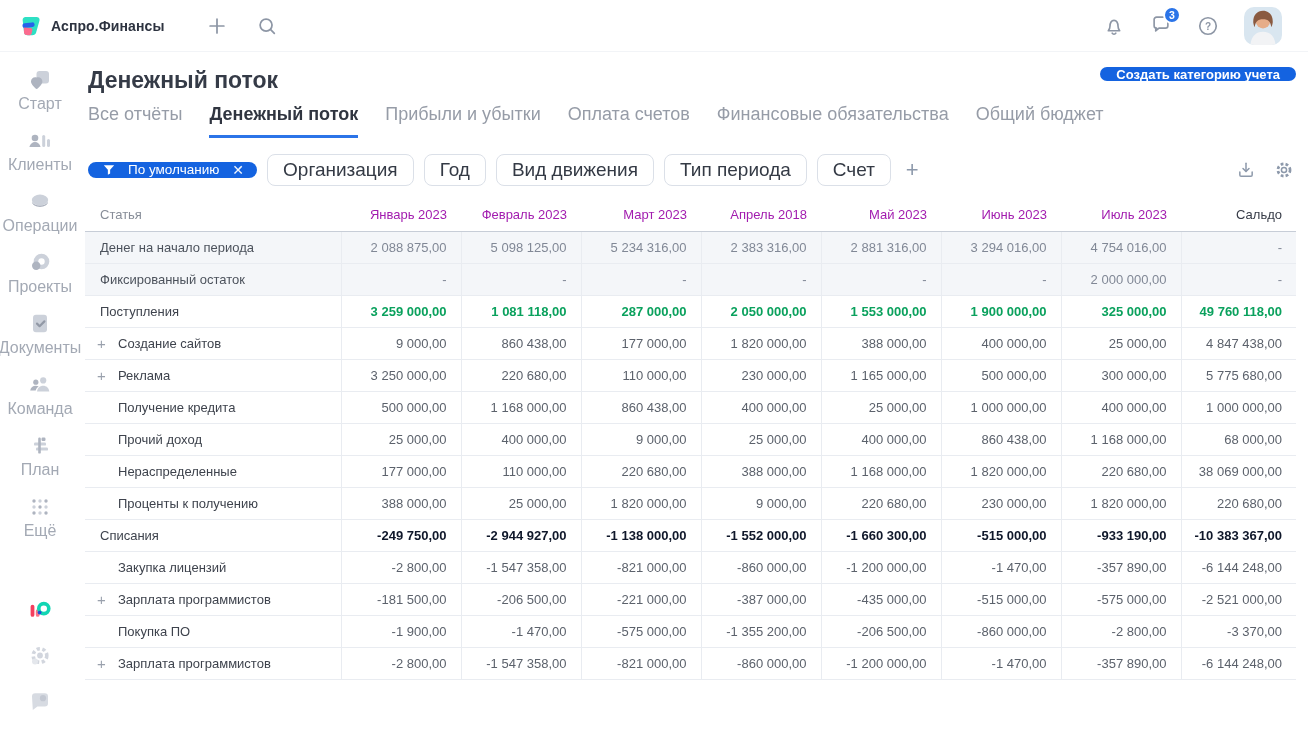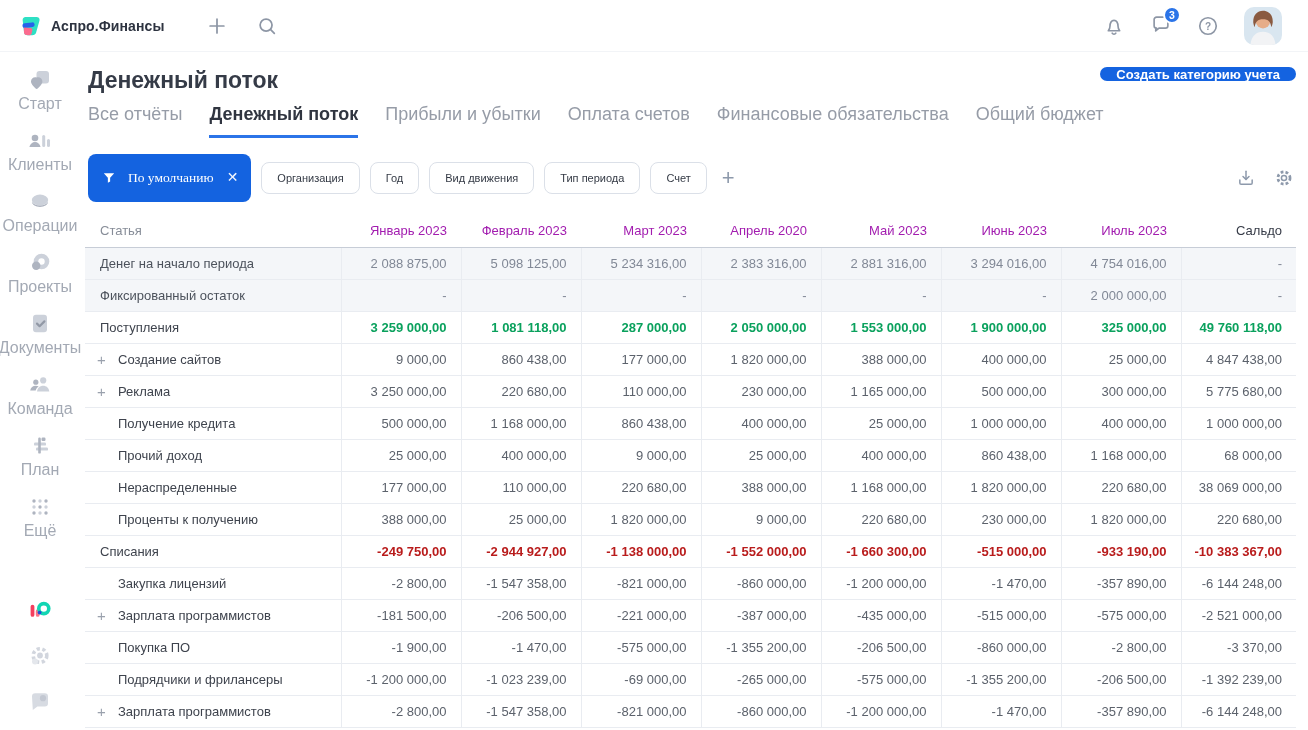--- a/index.html
+++ b/index.html
@@ -42,43 +42,43 @@
   .tab.active{color:#303540;font-weight:600;border-bottom-color:#2b74e8;}
 
   
   .subtabs{background:#edf0f5;display:flex;align-items:center;gap:36px;padding:0 12px 0 10px;height:37px;font-size:13.5px;}
   .subtab{display:flex;align-items:center;gap:9px;cursor:pointer;color:#949ca8;}
   .subtab.active{color:#1f6de6;font-weight:500;}
   .subtab svg{width:18px;height:18px;}
 
   
   .toolbar{display:flex;align-items:center;gap:10px;padding:16px 14px 12px 8px;}
-  .filter-pill{background:#1463e0;color:#fff;height:48px;border-radius:8px;display:flex;align-items:center;padding:0 13px;gap:11px;font-size:13.5px;cursor:pointer;font-family:Liberation Serif, serif;}
+  .filter-pill{background:#1463e0;color:#fff;height:16px;border-radius:8px;display:flex;align-items:center;padding:0 13px;gap:11px;font-size:13.5px;cursor:pointer;}
   .filter-pill svg{width:16px;height:16px;}
   .pill-close{font-size:14px;cursor:pointer;opacity:.95;padding-left:2px;}
-  .chip{background:#fff;border:1px solid #dbe0e8;border-radius:8px;height:32px;padding:0 15px;font-size:11px;color:#343a45;cursor:pointer;font-family:inherit;}
+  .chip{background:#fff;border:1px solid #dbe0e8;border-radius:8px;height:32px;padding:0 15px;font-size:19px;color:#343a45;cursor:pointer;font-family:inherit;}
   .add-filter{color:#8d99ab;font-size:22px;font-weight:300;margin-left:5px;cursor:pointer;line-height:1;}
   .toolbar-right{margin-left:auto;display:flex;align-items:center;gap:18px;}
   .toolbar-right .tb-icon{width:20px;height:20px;}
 
   
   .table-wrap{padding:0 12px 0 5px;overflow:hidden;flex:1;}
   table{width:100%;border-collapse:collapse;table-layout:fixed;font-size:13px;}
   thead th{font-weight:400;height:31px;border-bottom:1px solid #c7cdd7;}
   th.h-stat{text-align:left;padding-left:15px;color:#878d98;}
   th.h-month{text-align:right;padding-right:14px;color:#a21caf;cursor:pointer;}
   th.h-saldo{text-align:right;padding-right:14px;color:#363b47;}
   tbody td{height:32px;border-bottom:1px solid #e9ecf1;box-sizing:border-box;}
   td.c-label{padding-left:15px;color:#3e434d;position:relative;white-space:nowrap;overflow:hidden;text-overflow:ellipsis;}
   td.num{text-align:right;padding-right:14px;color:#5c626c;border-left:1px solid #e9ecf1;white-space:nowrap;}
   tr.muted td{background:#f4f6f9;}
   tr.muted td.c-label{color:#4c525c;}
   tr.muted td.num{color:#818896;}
   tr.income td.num{color:#0aa15d;font-weight:700;}
-  tr.expense td.num{color:#b91c1c;font-weight:700;}
+  tr.expense td.num{color:#0f172a;font-weight:700;}
   tr.child td.c-label{padding-left:33px;}
   .plus{position:absolute;left:12px;top:50%;transform:translateY(-50%);color:#9aa1ad;font-size:15px;cursor:pointer;line-height:1;}
 </style>
 </head>
 <body>
 
 <div class="app">
 
   <header class="topbar">
     <div class="brand">
@@ -312,21 +312,21 @@
               <col style="width:120px">
               <col style="width:120px">
             <col>
           </colgroup>
           <thead>
               <tr id="thead-row">
                 <th class="h-stat">Статья</th>
                 <th class="h-month">Январь 2023</th>
                 <th class="h-month">Февраль 2023</th>
                 <th class="h-month">Март 2023</th>
-                <th class="h-month">Апрель 2020</th>
+                <th class="h-month">Апрель 2018</th>
                 <th class="h-month">Май 2023</th>
                 <th class="h-month">Июнь 2023</th>
                 <th class="h-month">Июль 2023</th>
                 <th class="h-saldo">Сальдо</th>
               </tr>
             </thead>
           <tbody id="tbody">
               <tr class="muted">
                 <td class="c-label"><span>Денег на начало периода</span></td>
                 <td class="num">2 088 875,00</td>
@@ -464,31 +464,20 @@
                 <td class="num">-1 900,00</td>
                 <td class="num">-1 470,00</td>
                 <td class="num">-575 000,00</td>
                 <td class="num">-1 355 200,00</td>
                 <td class="num">-206 500,00</td>
                 <td class="num">-860 000,00</td>
                 <td class="num">-2 800,00</td>
                 <td class="num">-3 370,00</td>
               </tr>
               <tr class="child">
-                <td class="c-label"><span>Подрядчики и фрилансеры</span></td>
-                <td class="num">-1 200 000,00</td>
-                <td class="num">-1 023 239,00</td>
-                <td class="num">-69 000,00</td>
-                <td class="num">-265 000,00</td>
-                <td class="num">-575 000,00</td>
-                <td class="num">-1 355 200,00</td>
-                <td class="num">-206 500,00</td>
-                <td class="num">-1 392 239,00</td>
-              </tr>
-              <tr class="child">
                 <td class="c-label"><span class="plus">+</span><span>Зарплата программистов</span></td>
                 <td class="num">-2 800,00</td>
                 <td class="num">-1 547 358,00</td>
                 <td class="num">-821 000,00</td>
                 <td class="num">-860 000,00</td>
                 <td class="num">-1 200 000,00</td>
                 <td class="num">-1 470,00</td>
                 <td class="num">-357 890,00</td>
                 <td class="num">-6 144 248,00</td>
               </tr>

